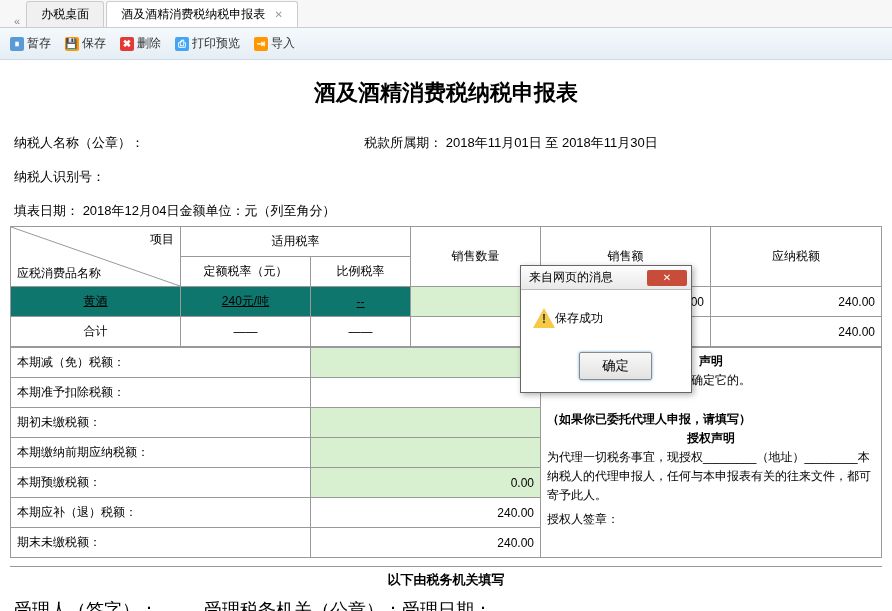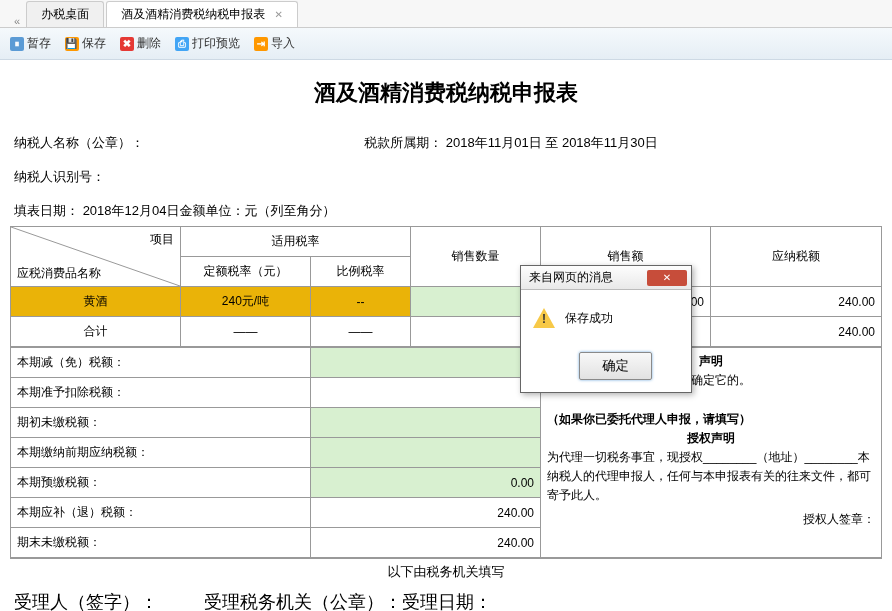--- a/index.html
+++ b/index.html
@@ -26,36 +26,36 @@
 .meta-row { display: flex; justify-content: flex-start; font-size: 13px; margin-bottom: 6px; padding: 0 4px; margin-top: 16px; }
 .meta-left { width: 280px; }
 
 table { border-collapse: collapse; width: 100%; table-layout: fixed; }
 td, th { border: 1px solid #999; font-size: 12px; text-align: center; vertical-align: middle; height: 30px; padding: 0 4px; }
 .hd { background: #fff; font-weight: normal; }
 .diag { position: relative; background: #fff; }
 .diag svg { position: absolute; top: 0; left: 0; width: 100%; height: 100%; }
 .diag .lbl-top { position: absolute; top: 4px; right: 6px; }
 .diag .lbl-bot { position: absolute; bottom: 4px; left: 6px; }
-.green { background: #eab308; }
+.green { background: #0f766e; text-decoration: underline; }
 .num { text-align: right; padding-right: 6px; }
 .num-green { background: #d8f0d0; }
 .left-label { text-align: left; padding-left: 6px; }
 
 .decl-block { font-size: 12px; text-align: left; padding: 4px 6px; line-height: 1.6; vertical-align: top; }
 .decl-title { text-align: center; font-weight: bold; }
 
-.footer-line { text-align: center; font-weight: normal; font-size: 13px; height: 26px; border-top: 1px solid #999; padding-top: 4px; margin-top: 0; }
+.footer-line { text-align: center; font-weight: bold; font-size: 13px; height: 26px; border-top: 1px solid #999; padding-top: 4px; margin-top: 8px; }
 .footer-row { display: flex; padding: 6px 4px; font-size: 18px; }
 
 
 .dialog { position: absolute; left: 520px; top: 265px; width: 172px; background: #fff; border: 1px solid #666; box-shadow: 2px 2px 6px rgba(0,0,0,.3); z-index: 100; font-size: 12px; }
 .dlg-title { height: 24px; background: linear-gradient(#fdfdfd, #e9e9e9); border-bottom: 1px solid #bbb; display: flex; align-items: center; padding: 0 4px 0 8px; justify-content: space-between; }
 .dlg-close { width: 40px; height: 16px; background: #c74d3a; border-radius: 2px; color: #fff; font-size: 10px; display: flex; align-items: center; justify-content: center; cursor: pointer; }
-.dlg-body { padding: 18px 12px; display: flex; align-items: center; gap: 10px; }
+.dlg-body { padding: 18px 12px; display: flex; align-items: center; }
 .warn-icon { width: 0; height: 0; border-left: 11px solid transparent; border-right: 11px solid transparent; border-bottom: 20px solid #f7c948; position: relative; }
 .warn-icon::after { content: "!"; position: absolute; left: -2px; top: 4px; font-weight: bold; color: #333; font-size: 12px; }
 .dlg-foot { text-align: center; padding: 6px 0 12px 0; }
 .dlg-btn { padding: 4px 22px; background: linear-gradient(#f8f8f8,#e2e2e2); border: 1px solid #8a8a8a; border-radius: 2px; cursor: pointer; box-shadow: 0 0 3px #6fa8dc; margin-left: 19px; }
 </style>
 </head>
 <body>
 
 <div class="tab-bar">
   <span class="tab-arrows">«</span>
@@ -161,21 +161,21 @@
         <tr>
       <td class="left-label">本期减（免）税额：</td>
       <td class="num num-green">0</td>
       <td rowspan="7" class="decl-block">
         <div class="decl-title">声明</div>
         <div>税收法律的规定填报的，我确定它的。</div>
         <br>
         <div style="font-weight:bold">（如果你已委托代理人申报，请填写）</div>
         <div class="decl-title">授权声明</div>
         <div>为代理一切税务事宜，现授权________（地址）________本纳税人的代理申报人，任何与本申报表有关的往来文件，都可寄予此人。</div>
-        <div style="text-align:right;margin-top:4px">授权人签章：</div>
+        <div style="text-align:left;margin-top:4px">授权人签章：</div>
       </td>
     </tr>
     <tr>
           <td class="left-label">本期准予扣除税额：</td>
           <td class="num"></td>
         </tr>
     <tr>
           <td class="left-label">期初未缴税额：</td>
           <td class="num num-green"></td>
         </tr>

